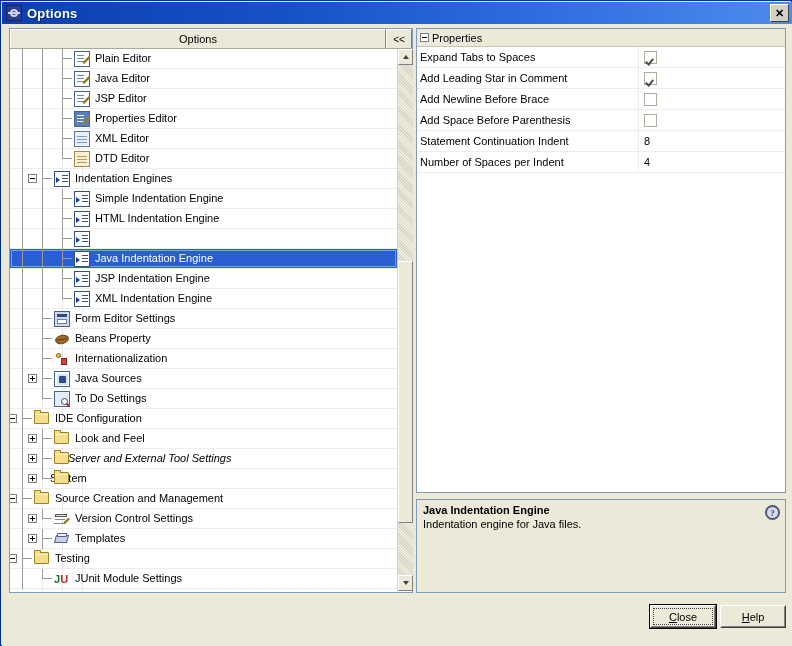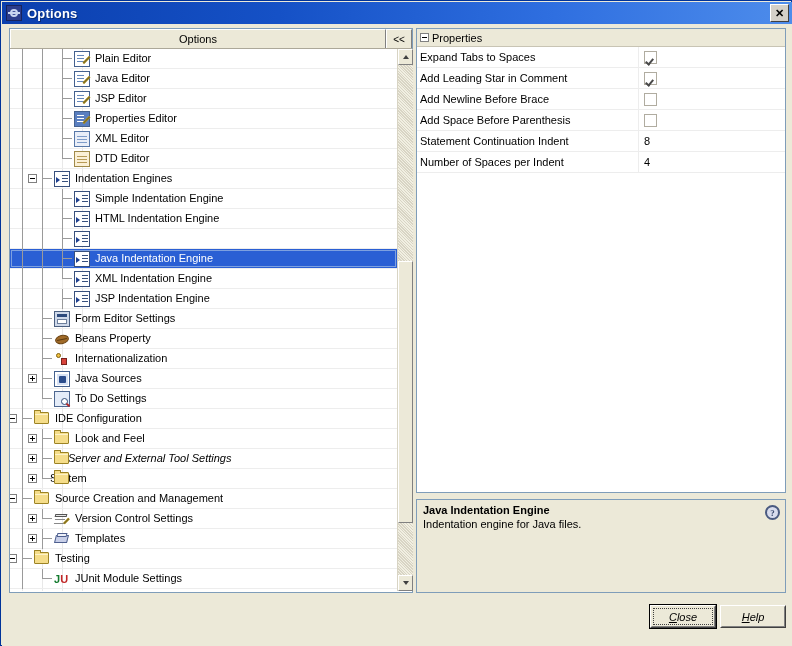--- a/index.html
+++ b/index.html
@@ -519,21 +519,20 @@
     width: 66px; height: 23px;
     background: #ece9d8;
     border-top: 1px solid #ffffff;
     border-left: 1px solid #ffffff;
     border-right: 1px solid #404040;
     border-bottom: 1px solid #404040;
     box-sizing: border-box;
     font-size: 11px; color: #000;
     display: flex; align-items: center; justify-content: center;
     font-family: "Liberation Sans", sans-serif;
-    font-style: italic;
   }
   .btn .inner {
     position: absolute; left: 0; top: 0; right: 0; bottom: 0;
     border: 1px solid #ece9d8;
     border-right-color: #808080; border-bottom-color: #808080;
     box-sizing: border-box;
   }
   .btn.default { outline: 1px solid #000; outline-offset: 0px; }
   .btn.default .focusring {
     position: absolute; left: 2px; top: 2px; right: 2px; bottom: 2px;
@@ -725,39 +724,39 @@
               <span class="row-label" style="margin-left: 85px;">Java Indentation Engine</span>
             </div>
             <div class="row">
               <span class="conn" style="left: 2px;">
                 <span class="vline"></span>
               </span>
               <span class="conn" style="left: 22px;">
                 <span class="vline"></span>
               </span>
               <span class="conn" style="left: 42px;">
+                <span class="vline"></span>
+                <span class="hline"></span>
+              </span>
+              <span class="ico ico-indent" style="left: 64px;"></span>
+              <span class="row-label" style="margin-left: 85px;">JSP Indentation Engine</span>
+            </div>
+            <div class="row">
+              <span class="conn" style="left: 2px;">
+                <span class="vline"></span>
+              </span>
+              <span class="conn" style="left: 22px;">
+                <span class="vline"></span>
+              </span>
+              <span class="conn" style="left: 42px;">
                 <span class="vline half"></span>
                 <span class="hline"></span>
               </span>
               <span class="ico ico-indent" style="left: 64px;"></span>
               <span class="row-label" style="margin-left: 85px;">XML Indentation Engine</span>
-            </div>
-            <div class="row">
-              <span class="conn" style="left: 2px;">
-                <span class="vline"></span>
-              </span>
-              <span class="conn" style="left: 22px;">
-                <span class="vline"></span>
-              </span>
-              <span class="conn" style="left: 42px;">
-                <span class="vline"></span>
-                <span class="hline"></span>
-              </span>
-              <span class="ico ico-indent" style="left: 64px;"></span>
-              <span class="row-label" style="margin-left: 85px;">JSP Indentation Engine</span>
             </div>
             <div class="row">
               <span class="conn" style="left: 2px;">
                 <span class="vline"></span>
               </span>
               <span class="conn" style="left: 22px;">
                 <span class="vline"></span>
                 <span class="hline"></span>
               </span>
               <span class="ico ico-form" style="left: 44px;"></span>

